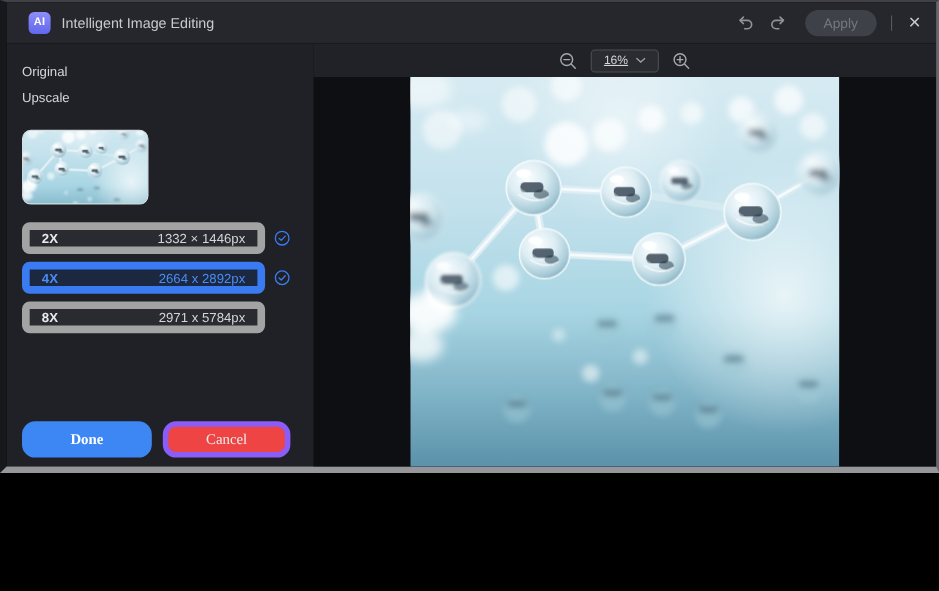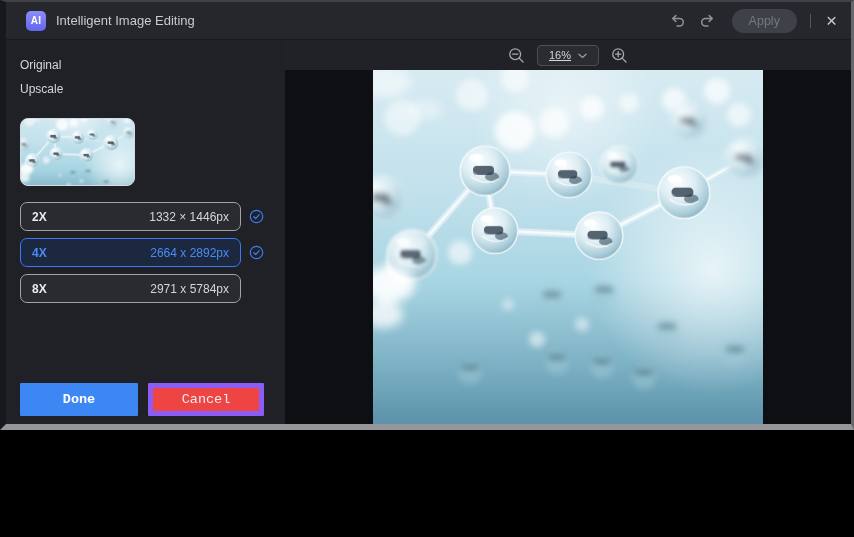--- a/index.html
+++ b/index.html
@@ -51,32 +51,32 @@
   .thumb {
     width:115px; height:68px; border:1.5px solid #d9dcdf; border-radius:8px;
     overflow:hidden; background:#bfe0ea; margin-bottom:16px;
   }
   .thumb svg { display:block; width:100%; height:100%; }
   .lbl-upscaler { margin-bottom:8px; }
   .opt-list { display:flex; flex-direction:column; gap:7px; }
   .opt-line { display:flex; align-items:center; gap:8px; }
   .opt {
     flex:0 0 221px; height:29px; border-radius:7px;
-    background:#292b30; border:1px solid #a3a3a3;
+    background:#292b30; border:7px solid #a3a3a3;
     display:flex; align-items:center; justify-content:space-between;
     padding:0 11px; cursor:pointer;
   }
   .opt-label { font-size:12px; font-weight:bold; color:#e9eaec; }
   .opt-dims  { font-size:12px; color:#d4d5d8; }
   .opt--selected { background:#1b2840; border-color:#3a7bf2; }
   .opt--selected .opt-label, .opt--selected .opt-dims { color:#4a8cf6; }
   .check-badge { width:15px; height:15px; display:grid; place-items:center; }
 
   .actions { position:absolute; left:14px; bottom:8px; display:flex; gap:10px; }
-  .btn { height:33px; border-radius:1px; font-size:13.5px; cursor:pointer; font-family:Liberation Mono, monospace; }
+  .btn { height:33px; border-radius:12px; font-size:13.5px; cursor:pointer; font-family:Liberation Serif, serif; }
   .btn-done { width:118px; background:#3d87f5; border:none; color:#fff; font-weight:bold; }
   .btn-cancel { width:116px; background:#ef4444; border:5px solid #8b5cf6; color:#eceded; }
 
   
   .preview { flex:1; display:flex; flex-direction:column; min-width:0; }
   .preview-toolbar {
     height:30px; flex:0 0 30px; background:#212227;
     display:flex; align-items:center; justify-content:center; gap:12px;
   }
   .zoom-select {

